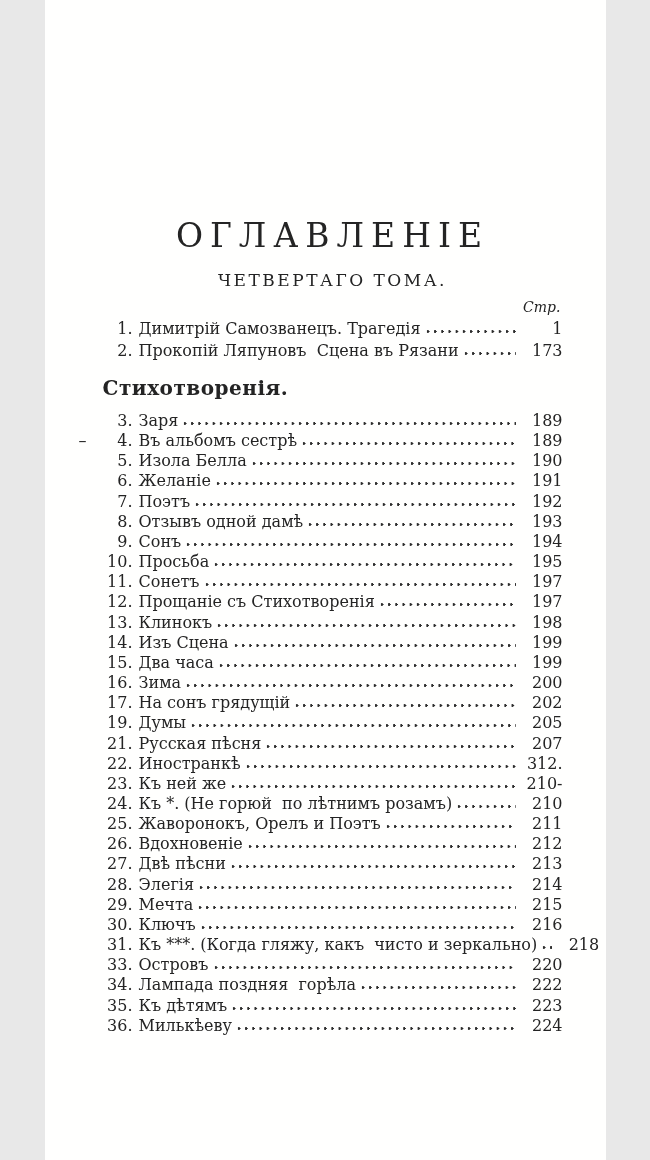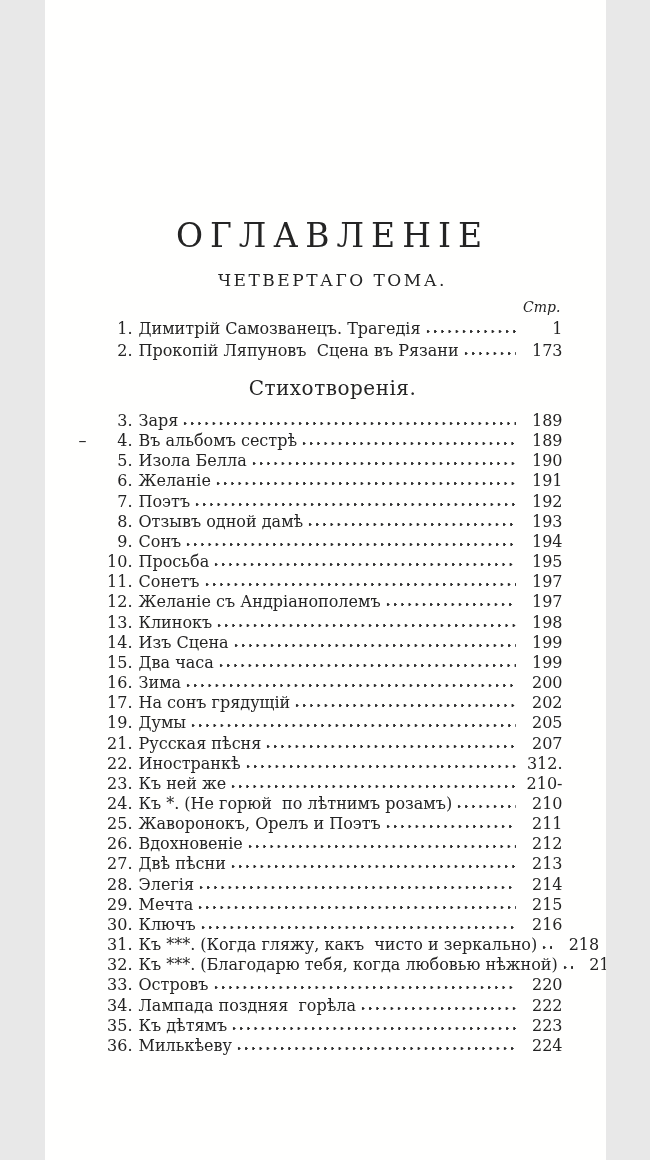--- a/index.html
+++ b/index.html
@@ -35,23 +35,22 @@
     text-align: right;
     font-style: italic;
     font-size: 14px;
     padding-right: 2px;
   }
   .entries { margin-top: 3px; }
   .entries.main .row { line-height: 22px; }
   .entries.poems .row { line-height: 20.15px; }
   .section-header {
     margin: 14px 0 11px 0;
-    text-align: center;
     font-size: 20px;
-    font-weight: 400;
+    font-weight: 700;
     letter-spacing: 0.5px;
   }
   .row {
     position: relative;
     display: flex;
     align-items: baseline;
     font-size: 16px;
   }
   .mark {
     position: absolute;
@@ -158,21 +157,21 @@
         <span class="pg">195</span>
       </div>
       <div class="row">
         <span class="num">11.</span>
         <span class="title">Сонетъ</span>
         <span class="leader"></span>
         <span class="pg">197</span>
       </div>
       <div class="row">
         <span class="num">12.</span>
-        <span class="title">Желаніе съ Андріанополемъ</span>
+        <span class="title">Прощаніе съ Стихотворенія</span>
         <span class="leader"></span>
         <span class="pg">197</span>
       </div>
       <div class="row">
         <span class="num">13.</span>
         <span class="title">Клинокъ</span>
         <span class="leader"></span>
         <span class="pg">198</span>
       </div>
       <div class="row">
@@ -265,26 +264,20 @@
         <span class="leader"></span>
         <span class="pg">216</span>
       </div>
       <div class="row">
         <span class="num">31.</span>
         <span class="title">Къ ***. (Когда гляжу, какъ  чисто и зеркально)</span>
         <span class="leader"></span>
         <span class="pg">218</span>
       </div>
       <div class="row">
-        <span class="num">32.</span>
-        <span class="title">Къ ***. (Благодарю тебя, когда любовью нѣжной)</span>
-        <span class="leader"></span>
-        <span class="pg">219</span>
-      </div>
-      <div class="row">
         <span class="num">33.</span>
         <span class="title">Островъ</span>
         <span class="leader"></span>
         <span class="pg">220</span>
       </div>
       <div class="row">
         <span class="num">34.</span>
         <span class="title">Лампада поздняя  горѣла</span>
         <span class="leader"></span>
         <span class="pg">222</span>

